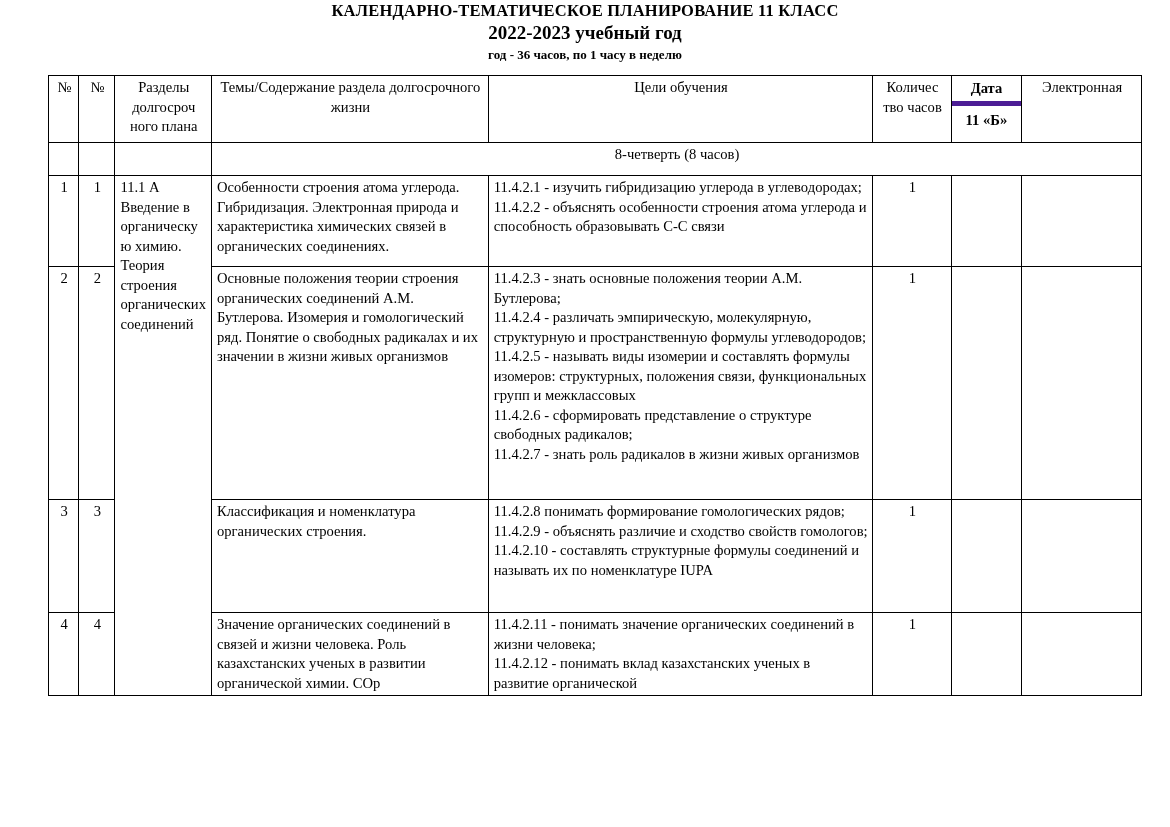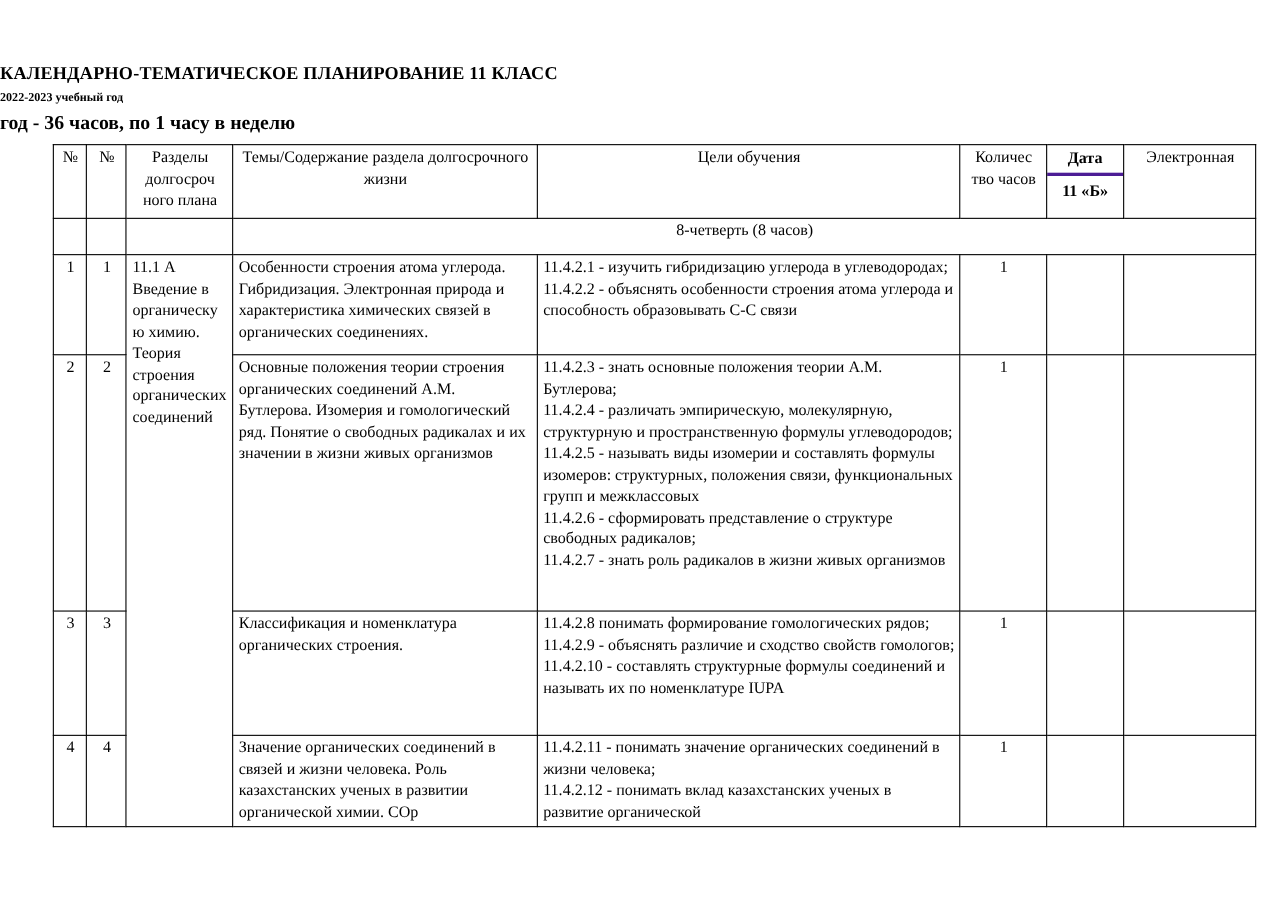--- a/index.html
+++ b/index.html
@@ -15,36 +15,35 @@
     overflow: hidden;
   }
   .page {
     position: relative;
     width: 1170px;
     height: 827px;
     box-sizing: border-box;
     padding: 0;
   }
   .title-block {
-    text-align: left;
-    padding-top: 56px;
+    text-align: center;
   }
   .title-main {
     font-size: 16.5px;
     font-weight: bold;
     letter-spacing: 0.2px;
     line-height: 22px;
   }
   .title-sub {
-    font-size: 11px;
+    font-size: 19px;
     font-weight: bold;
     line-height: 22px;
   }
   .title-sub2 {
-    font-size: 18px;
+    font-size: 13px;
     font-weight: bold;
     line-height: 22px;
   }
 
   table.ktp {
     border-collapse: collapse;
     margin-left: 48px;
     margin-top: 9px;
     width: 1094px;
     table-layout: fixed;
@@ -75,21 +74,21 @@
   thead td.tall { height: 62px; }
   .date-head {
     padding: 0 !important;
     vertical-align: top;
   }
   .date-head-inner {
     display: block;
     text-align: center;
     font-weight: bold;
     padding: 3px 2px 2px 2px;
-    border-bottom: 3px solid #4c1d95;
+    border-bottom: 5px solid #4c1d95;
   }
   .date-head-sub {
     display: block;
     text-align: center;
     font-weight: bold;
     padding: 5px 2px 2px 2px;
   }
   .date-head-sub span {
   }
   .quarter-row td {

